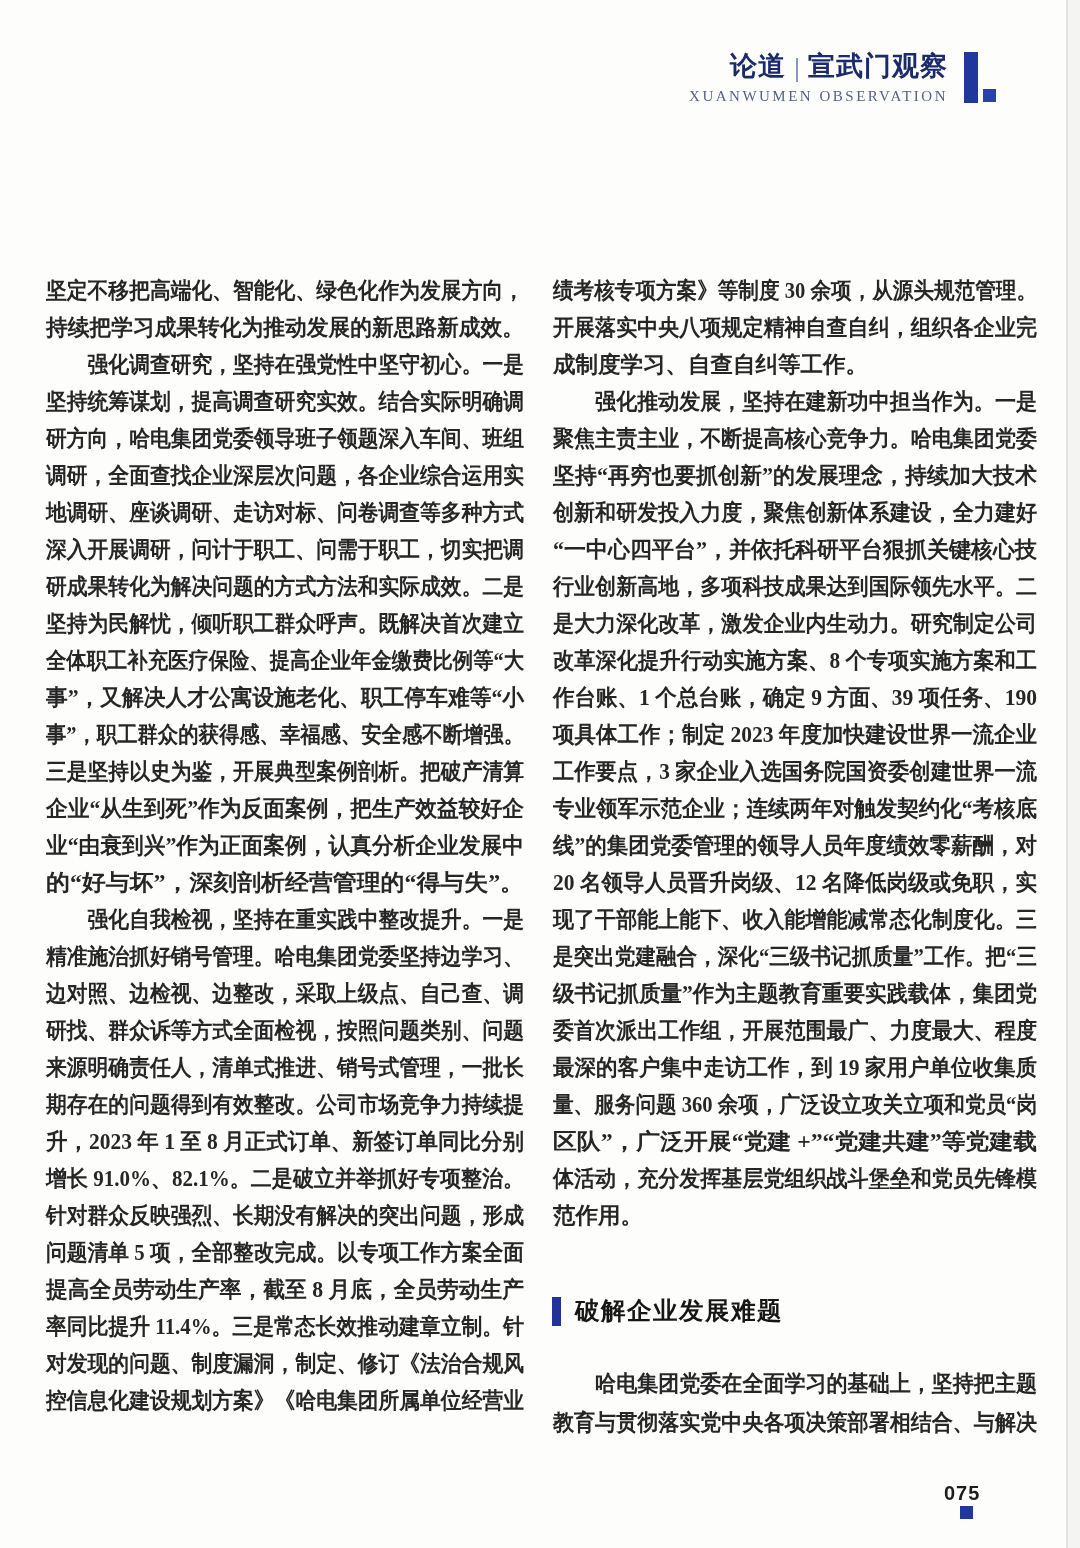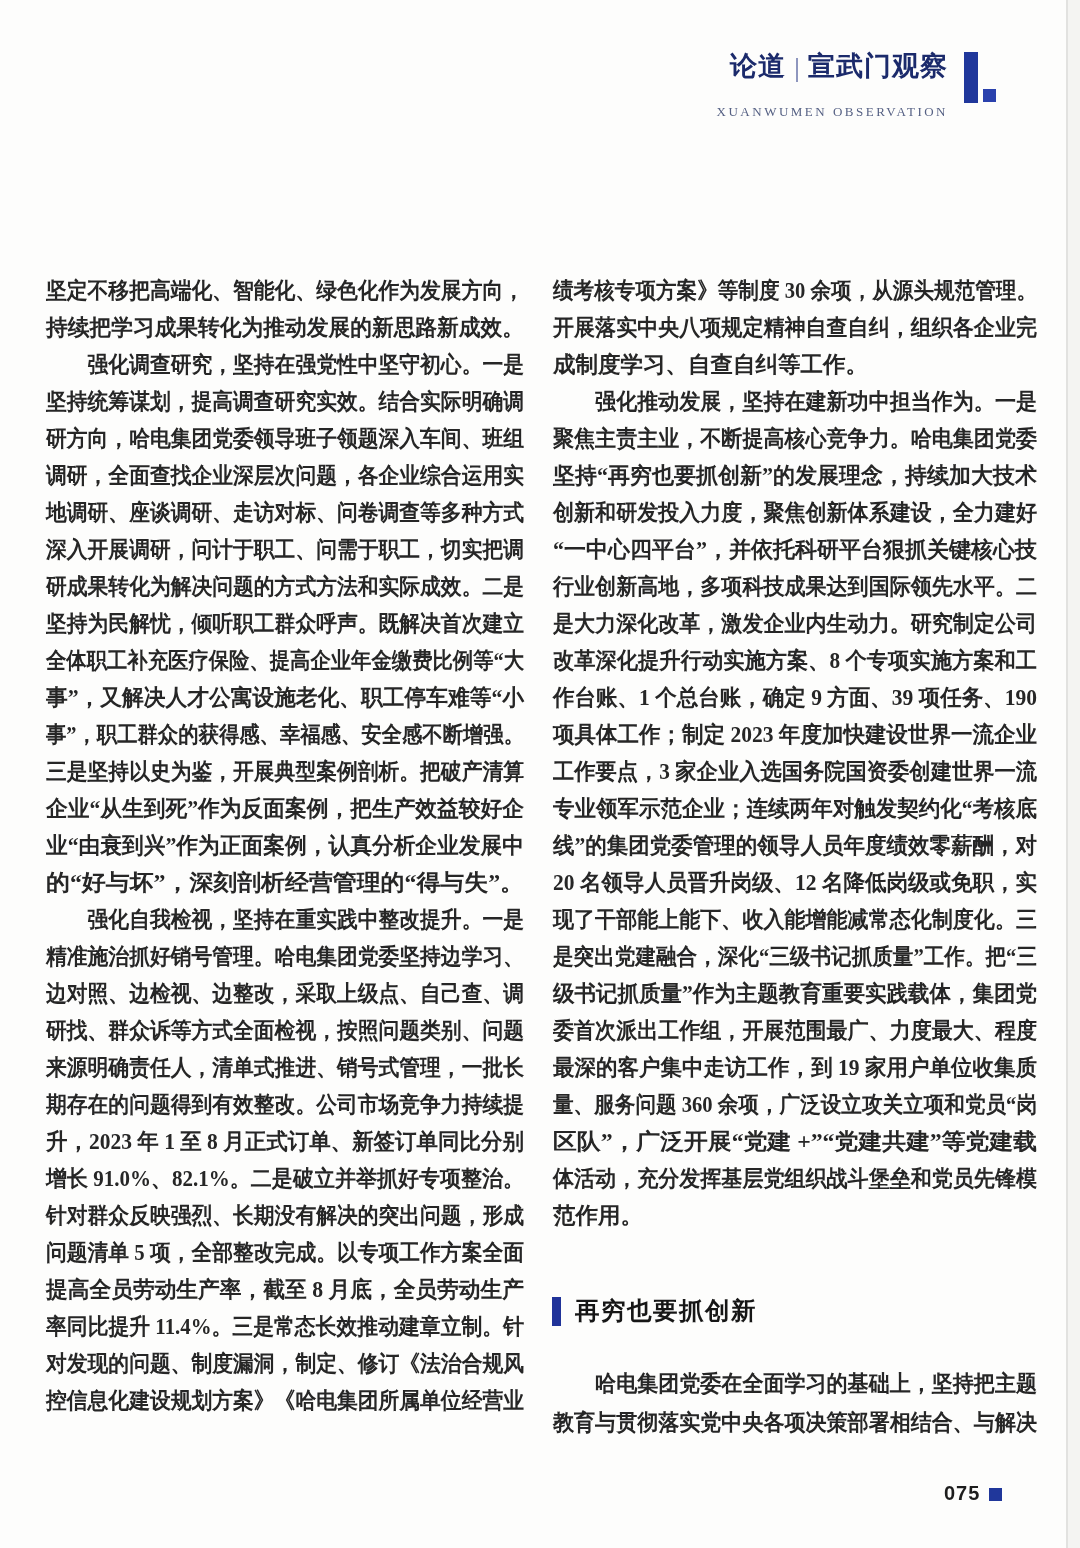--- a/index.html
+++ b/index.html
@@ -11,21 +11,21 @@
   
   .scan-edge{position:absolute;top:0;left:1066px;width:2px;height:1548px;background:#e2e2e0;}
   .scan-edge-soft{position:absolute;top:0;left:1068px;width:12px;height:1548px;background:#f4f4f2;}
 
   
   .header{position:absolute;top:50px;right:82px;display:flex;align-items:flex-start;}
   .header-titles{text-align:right;margin-right:16px;}
   .header-zh{display:flex;justify-content:flex-end;align-items:flex-end;
     font-size:27px;font-weight:bold;color:#1b2a6b;letter-spacing:1px;line-height:32px;}
   .zh-divider{display:inline-block;width:2px;height:24px;background:#33418a;opacity:.55;margin:0 10px;}
-  .header-en{margin-top:20px;font-size:13px;letter-spacing:2.5px;color:#566184;line-height:20px;}
+  .header-en{margin-top:4px;font-size:15px;letter-spacing:2.5px;color:#566184;line-height:20px;}
   .header-mark{position:relative;width:34px;height:62px;margin-top:2px;}
   .header-mark .bar{position:absolute;left:0;top:0;width:14px;height:51px;background:#20379b;}
   .header-mark .sq{position:absolute;left:19px;top:37px;width:13px;height:13px;background:#2a41ad;}
 
   
   .column{position:absolute;color:#232323;}
   #col-left{left:46px;top:272px;width:478px;}
   #col-right{left:553px;top:272px;width:484px;text-decoration:underline;}
   .line{height:37px;line-height:37px;font-size:22.5px;font-weight:600;
         white-space:nowrap;color:#262626;}
@@ -33,21 +33,21 @@
 
   
   .section-heading{position:absolute;left:552px;top:1296px;width:484px;
     display:flex;align-items:center;}
   .section-heading .hbar{width:9px;height:29px;background:#203399;margin-right:14px;flex:0 0 auto;}
   .section-heading .htext{font-size:24.5px;font-weight:bold;color:#161616;letter-spacing:1.5px;line-height:30px;}
   #col-section{left:553px;top:1364px;width:484px;}
   #col-section .line{height:39px;line-height:39px;}
 
   
-  .footer{position:absolute;left:944px;top:1482px;display:flex;align-items:center;}
+  .footer{position:absolute;left:944px;top:1482px;display:flex;align-items:center;flex-direction:column;}
   .footer-num{font-family:"Liberation Sans","DejaVu Sans",sans-serif;
     font-size:20px;font-weight:bold;color:#1d1d1d;letter-spacing:1px;line-height:22px;}
   .footer-sq{width:13px;height:13px;background:#20379b;margin-left:9px;margin-top:2px;}
 </style>
 </head>
 <body>
 
 <div class="page">
 
   <div class="header">
@@ -123,21 +123,21 @@
       <div class="line"><span class="line-inner" style="transform: scaleX(0.935266);">委首次派出工作组，开展范围最广、力度最大、程度</span></div>
       <div class="line"><span class="line-inner" style="transform: scaleX(0.956049);">最深的客户集中走访工作，到 19 家用户单位收集质</span></div>
       <div class="line"><span class="line-inner" style="transform: scaleX(0.915366);">量、服务问题 360 余项，广泛设立攻关立项和党员“岗</span></div>
       <div class="line"><span class="line-inner" style="transform: scaleX(1.05861);">区队”，广泛开展“党建 +”“党建共建”等党建载</span></div>
       <div class="line"><span class="line-inner" style="transform: scaleX(0.935266);">体活动，充分发挥基层党组织战斗堡垒和党员先锋模</span></div>
       <div class="line"><span class="line-inner">范作用。</span></div>
     </div>
 
   <div class="section-heading">
     <div class="hbar"></div>
-    <div class="htext">再穷也要抓创新</div>
+    <div class="htext">破解企业发展难题</div>
   </div>
 
   <div class="column" id="col-section">
       <div class="line"><span class="line-inner" style="transform: scaleX(0.935266);">　　哈电集团党委在全面学习的基础上，坚持把主题</span></div>
       <div class="line"><span class="line-inner" style="transform: scaleX(0.935266);">教育与贯彻落实党中央各项决策部署相结合、与解决</span></div>
     </div>
 
   <div class="footer">
     <span class="footer-num">075</span>
     <span class="footer-sq"></span>

